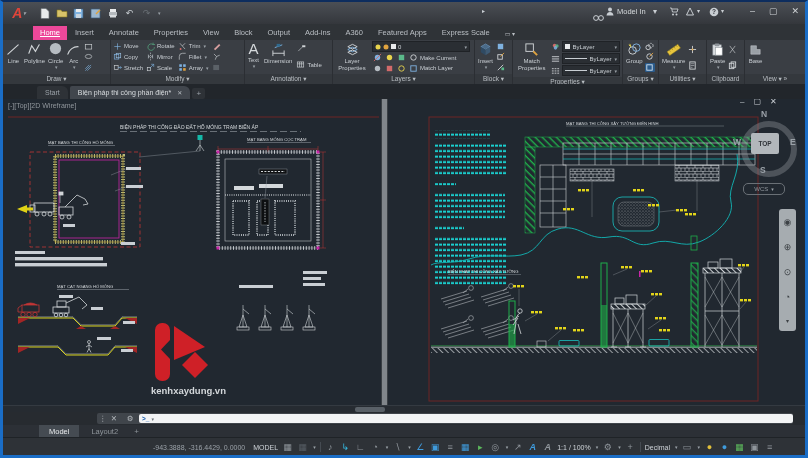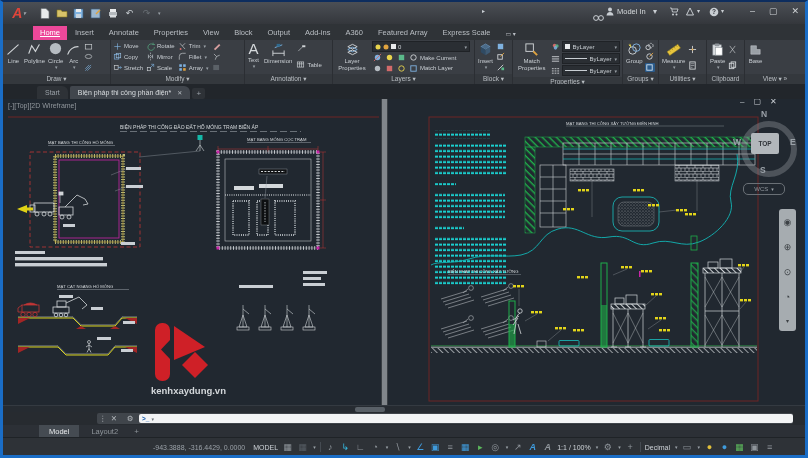--- a/index.html
+++ b/index.html
@@ -162,21 +162,21 @@
   <div class="rtabs">
     <span class="rtab active">Home</span>
     <span class="rtab">Insert</span>
     <span class="rtab">Annotate</span>
     <span class="rtab">Properties</span>
     <span class="rtab">View</span>
     <span class="rtab">Block</span>
     <span class="rtab">Output</span>
     <span class="rtab">Add-ins</span>
     <span class="rtab">A360</span>
-    <span class="rtab">Featured Array</span>
+    <span class="rtab">Featured Apps</span>
     <span class="rtab">Express Scale</span>
     <span class="rtab" style="font-size:6px;">▭ ▾</span>
   </div>
 
   <div class="ribbon">
 
     <div class="panel" style="width:108px;">
       <div class="pbody">
         <div class="bb">
             <svg viewBox="0 0 16 16">

